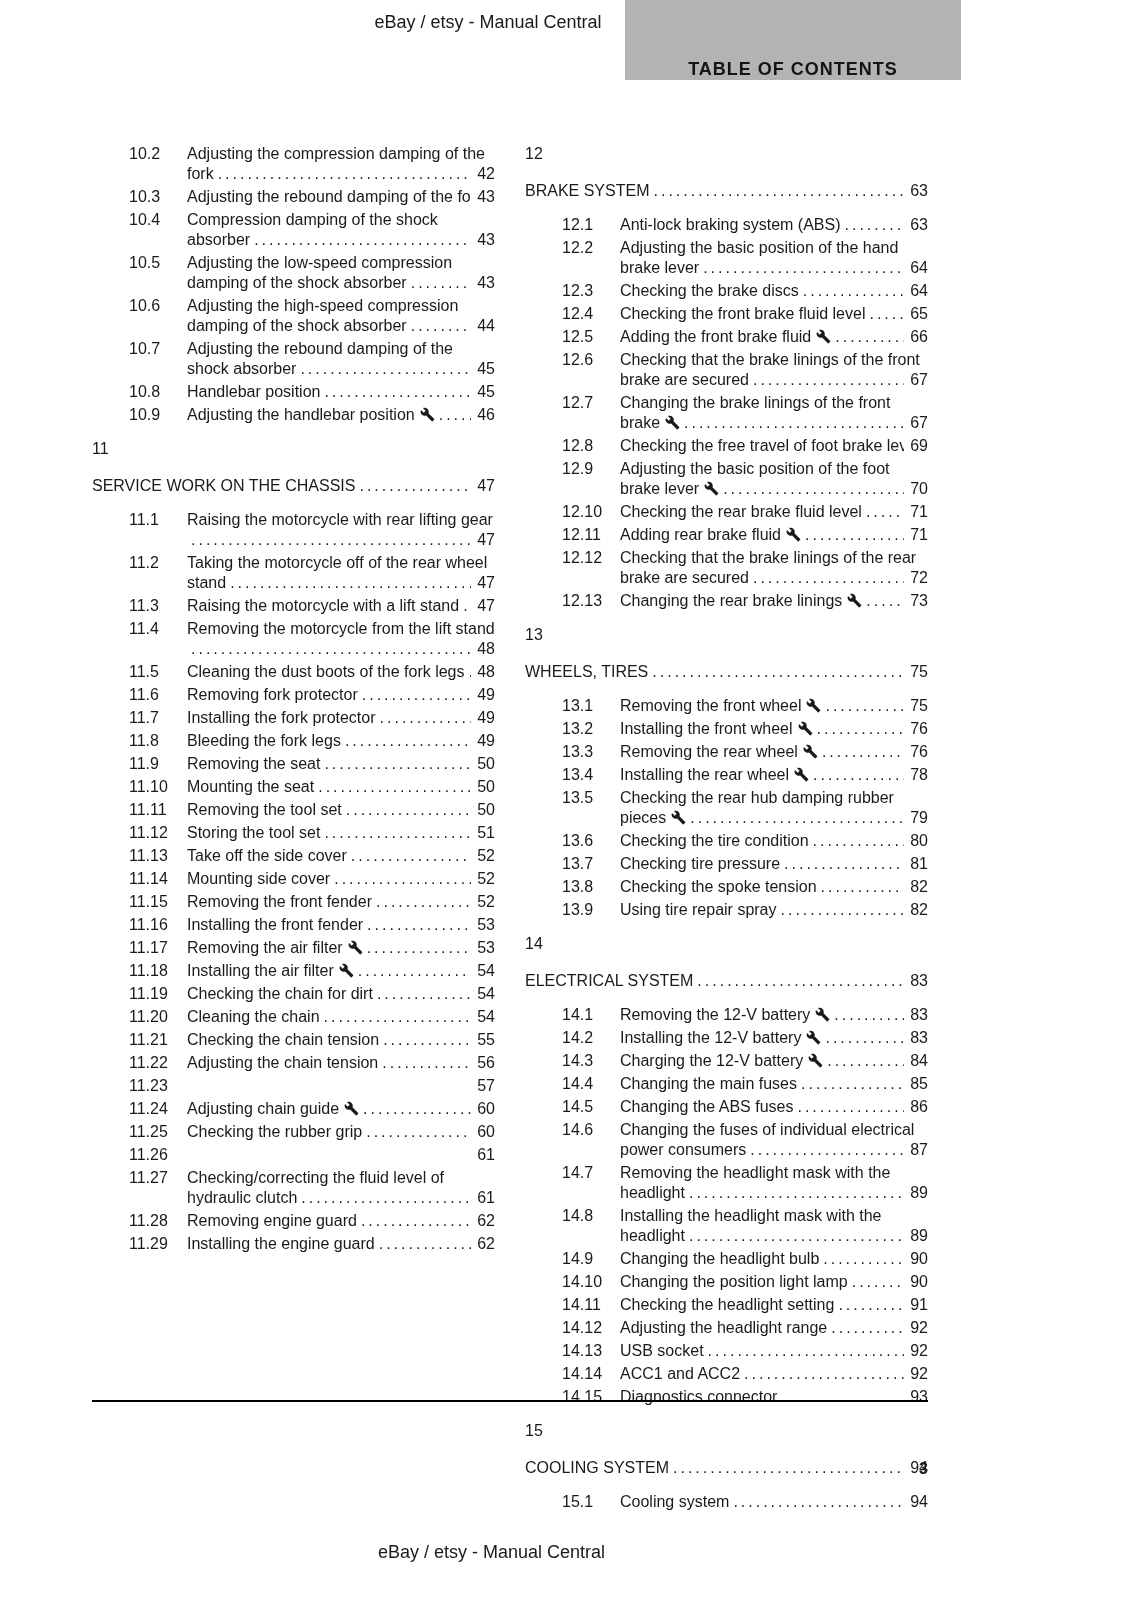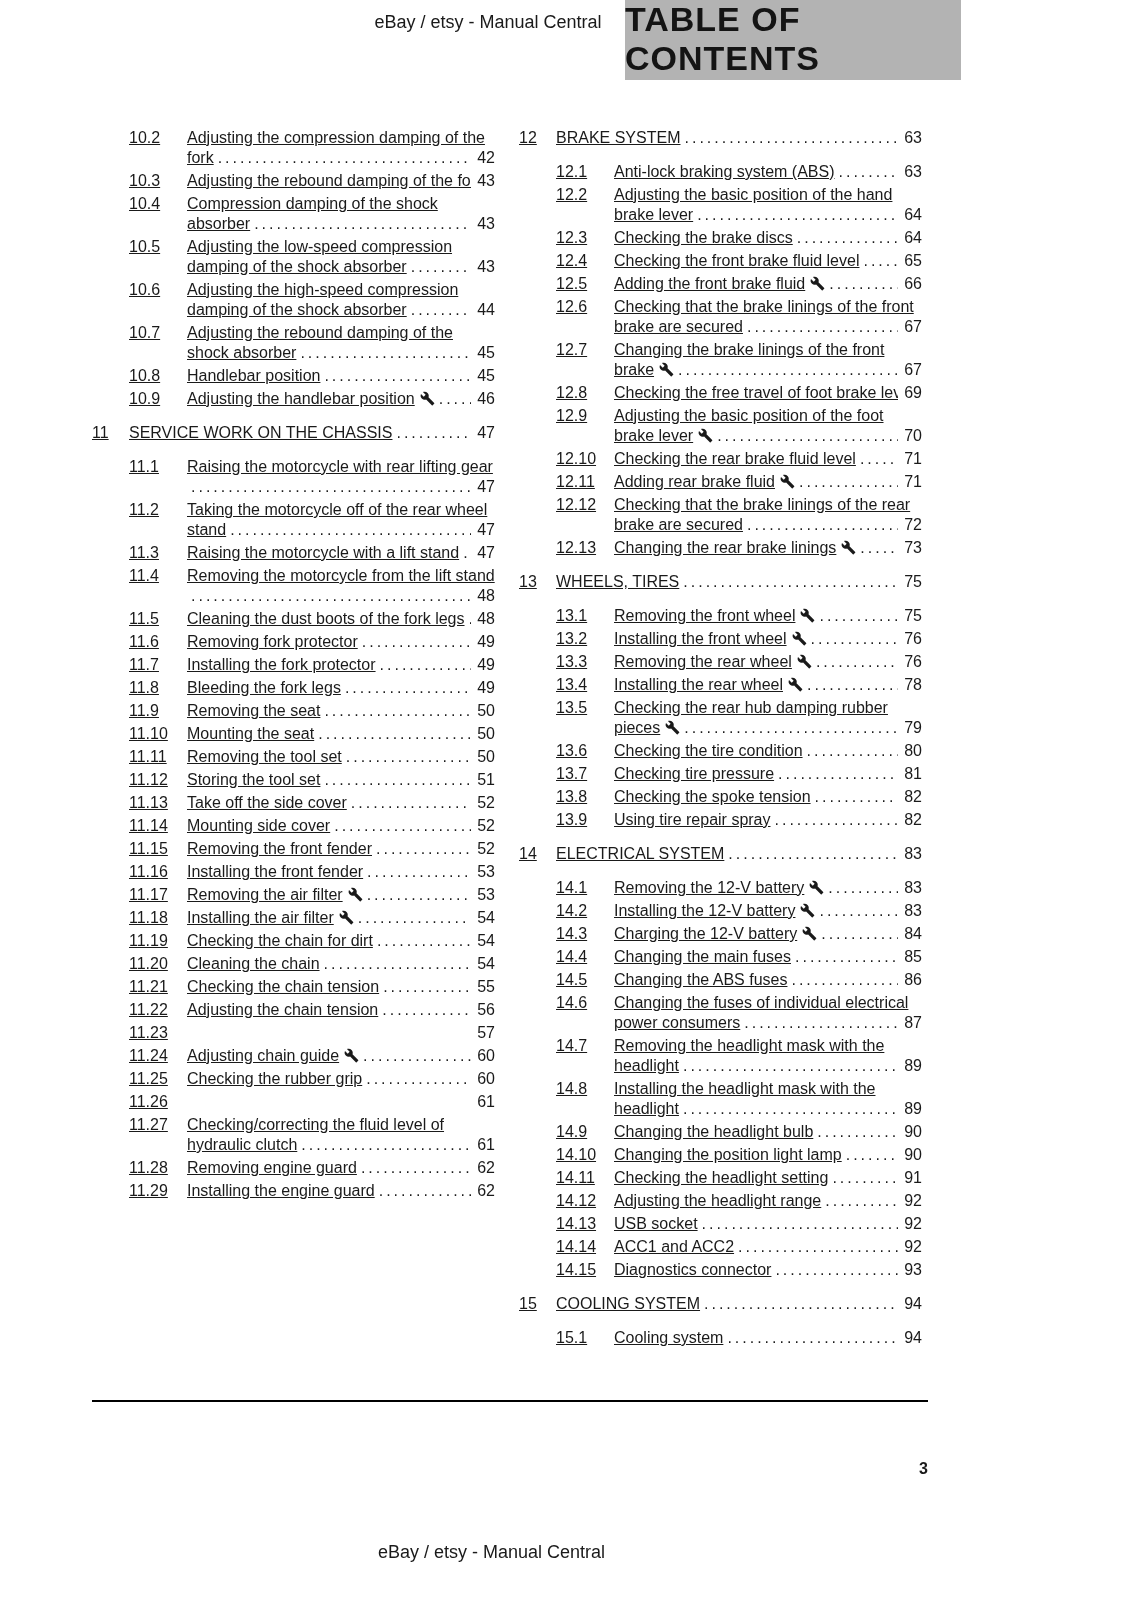--- a/index.html
+++ b/index.html
@@ -29,45 +29,44 @@
     font-size: 18px;
   }
   .toc-banner {
     position: absolute;
     top: 0;
     right: 22px;
     width: 336px;
     height: 80px;
     background: #b3b3b3;
     display: flex;
-    align-items: flex-start;
+    align-items: flex-end;
     justify-content: center;
     font-weight: bold;
-    font-size: 34px;
+    font-size: 18px;
     letter-spacing: 1px;
     color: #141414;
   }
   .toc-columns {
     position: absolute;
-    top: 128px;
+    top: 144px;
     left: 92px;
     width: 836px;
     display: flex;
-    gap: 24px;
-    text-decoration: underline;
+    gap: 30px;
   }
   .toc-col { width: 403px; }
   .entry {
     display: flex;
     font-size: 16px;
     line-height: 20px;
     margin-bottom: 3px;
   }
   .entry.sub { padding-left: 37px; }
-  .entry.section { margin: 14px 0; }
+  .entry.section { margin: 14px 0; flex-direction: column; }
   .toc-col > .entry:first-child { margin-top: 0; }
   .entry-num { flex: 0 0 58px; }
   .entry.section .entry-num { flex: 0 0 37px; }
   .entry-body {
     flex: 1 1 auto;
     min-width: 0;
     position: relative;
     overflow: hidden;
   }
   .entry-label::after {

